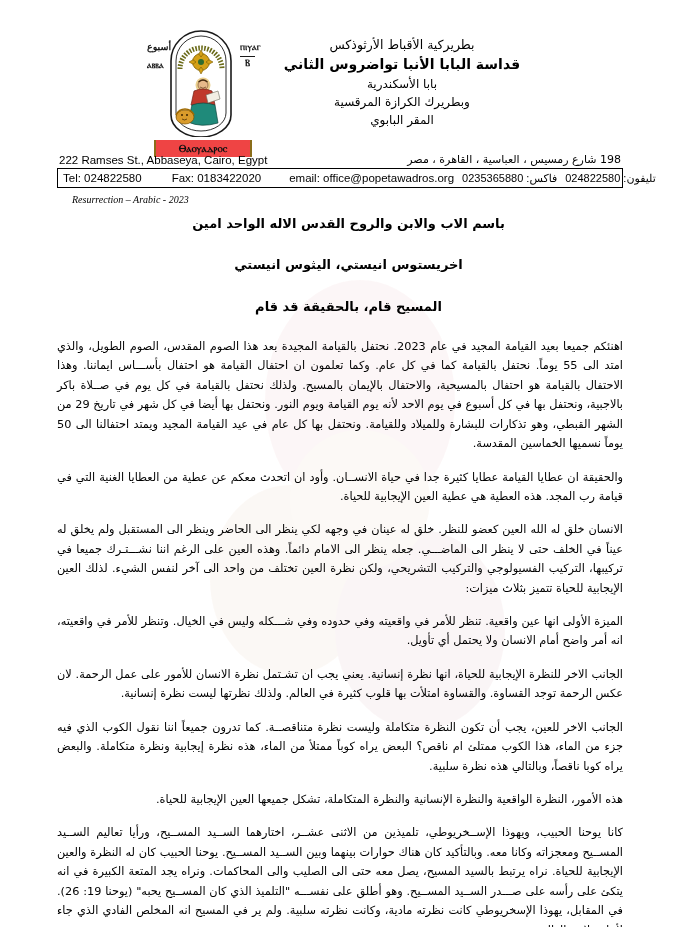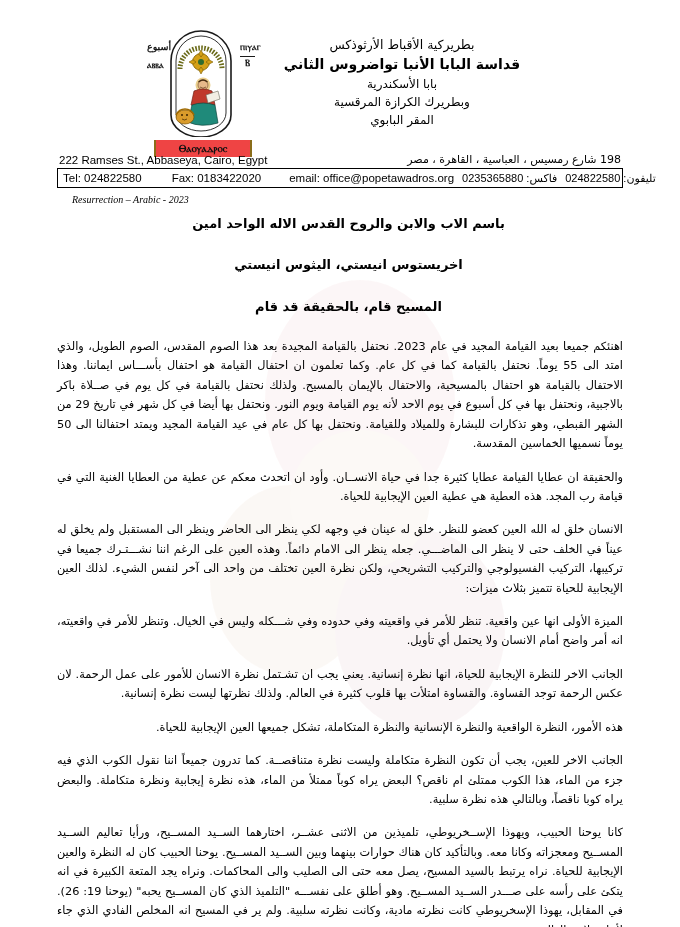--- a/index.html
+++ b/index.html
@@ -345,18 +345,18 @@
     <div class="heading h2">اخريستوس انيستي، اليثوس انيستي</div>
     <div class="heading h3">المسيح قام، بالحقيقة قد قام</div>
   </div>
 
   <div class="body">
     <p>اهنئكم جميعا بعيد القيامة المجيد في عام 2023. نحتفل بالقيامة المجيدة بعد هذا الصوم المقدس، الصوم الطويل، والذي امتد الى 55 يوماً. نحتفل بالقيامة كما في كل عام. وكما تعلمون ان احتفال القيامة هو احتفال بأســـاس ايماننا. وهذا الاحتفال بالقيامة هو احتفال بالمسيحية، والاحتفال بالإيمان بالمسيح. ولذلك نحتفل بالقيامة في كل يوم في صــلاة باكر بالاجبية، ونحتفل بها في كل أسبوع في يوم الاحد لأنه يوم القيامة ويوم النور. ونحتفل بها أيضا في كل شهر في تاريخ 29 من الشهر القبطي، وهو تذكارات للبشارة وللميلاد وللقيامة. ونحتفل بها كل عام في عيد القيامة المجيد ويمتد احتفالنا الى 50 يوماً نسميها الخماسين المقدسة.</p>
     <p>والحقيقة ان عطايا القيامة عطايا كثيرة جدا في حياة الانســان. وأود ان اتحدث معكم عن عطية من العطايا الغنية التي في قيامة رب المجد. هذه العطية هي عطية العين الإيجابية للحياة.</p>
     <p>الانسان خلق له الله العين كعضو للنظر. خلق له عينان في وجهه لكي ينظر الى الحاضر وينظر الى المستقبل ولم يخلق له عيناً في الخلف حتى لا ينظر الى الماضـــي. جعله ينظر الى الامام دائماً. وهذه العين على الرغم اننا نشـــتـرك جميعا في تركيبها، التركيب الفسيولوجي والتركيب التشريحي، ولكن نظرة العين تختلف من واحد الى آخر لنفس الشيء. لذلك العين الإيجابية للحياة تتميز بثلاث ميزات:</p>
     <p>الميزة الأولى انها عين واقعية. تنظر للأمر في واقعيته وفي حدوده وفي شـــكله وليس في الخيال. وتنظر للأمر في واقعيته، انه أمر واضح أمام الانسان ولا يحتمل أي تأويل.</p>
     <p>الجانب الاخر للنظرة الإيجابية للحياة، انها نظرة إنسانية. يعني يجب ان تشـتمل نظرة الانسان للأمور على عمل الرحمة. لان عكس الرحمة توجد القساوة. والقساوة امتلأت بها قلوب كثيرة في العالم. ولذلك نظرتها ليست نظرة إنسانية.</p>
+    <p>الجانب الاخر للعين، يجب أن تكون النظرة متكاملة وليست نظرة متناقصــة. كما تدرون جميعاً اننا نقول الكوب الذي فيه جزء من الماء، هذا الكوب ممتلئ ام ناقص؟ البعض يراه كوباً ممتلأ من الماء، هذه نظرة إيجابية ونظرة متكاملة. والبعض يراه كوبا ناقصاً، وبالتالي هذه نظرة سلبية.</p>
     <p>هذه الأمور، النظرة الواقعية والنظرة الإنسانية والنظرة المتكاملة، تشكل جميعها العين الإيجابية للحياة.</p>
-    <p>الجانب الاخر للعين، يجب أن تكون النظرة متكاملة وليست نظرة متناقصــة. كما تدرون جميعاً اننا نقول الكوب الذي فيه جزء من الماء، هذا الكوب ممتلئ ام ناقص؟ البعض يراه كوباً ممتلأ من الماء، هذه نظرة إيجابية ونظرة متكاملة. والبعض يراه كوبا ناقصاً، وبالتالي هذه نظرة سلبية.</p>
     <p class="last">كانا يوحنا الحبيب، ويهوذا الإســخريوطي، تلميذين من الاثنى عشــر، اختارهما الســيد المســيح، ورأيا تعاليم الســيد المســيح ومعجزاته وكانا معه. وبالتأكيد كان هناك حوارات بينهما وبين الســيد المســيح. يوحنا الحبيب كان له النظرة والعين الإيجابية للحياة. نراه يرتبط بالسيد المسيح، يصل معه حتى الى الصليب والى المحاكمات. ونراه يجد المتعة الكبيرة في انه يتكئ على رأسه على صـــدر الســيد المســيح. وهو أطلق على نفســـه "التلميذ الذي كان المســيح يحبه" (يوحنا 19: 26). في المقابل، يهوذا الإسخريوطي كانت نظرته مادية، وكانت نظرته سلبية. ولم ير في المسيح انه المخلص الفادي الذي جاء لأجل خلاص العالم.</p>
   </div>
 
 </div>
 
 </body></html>

